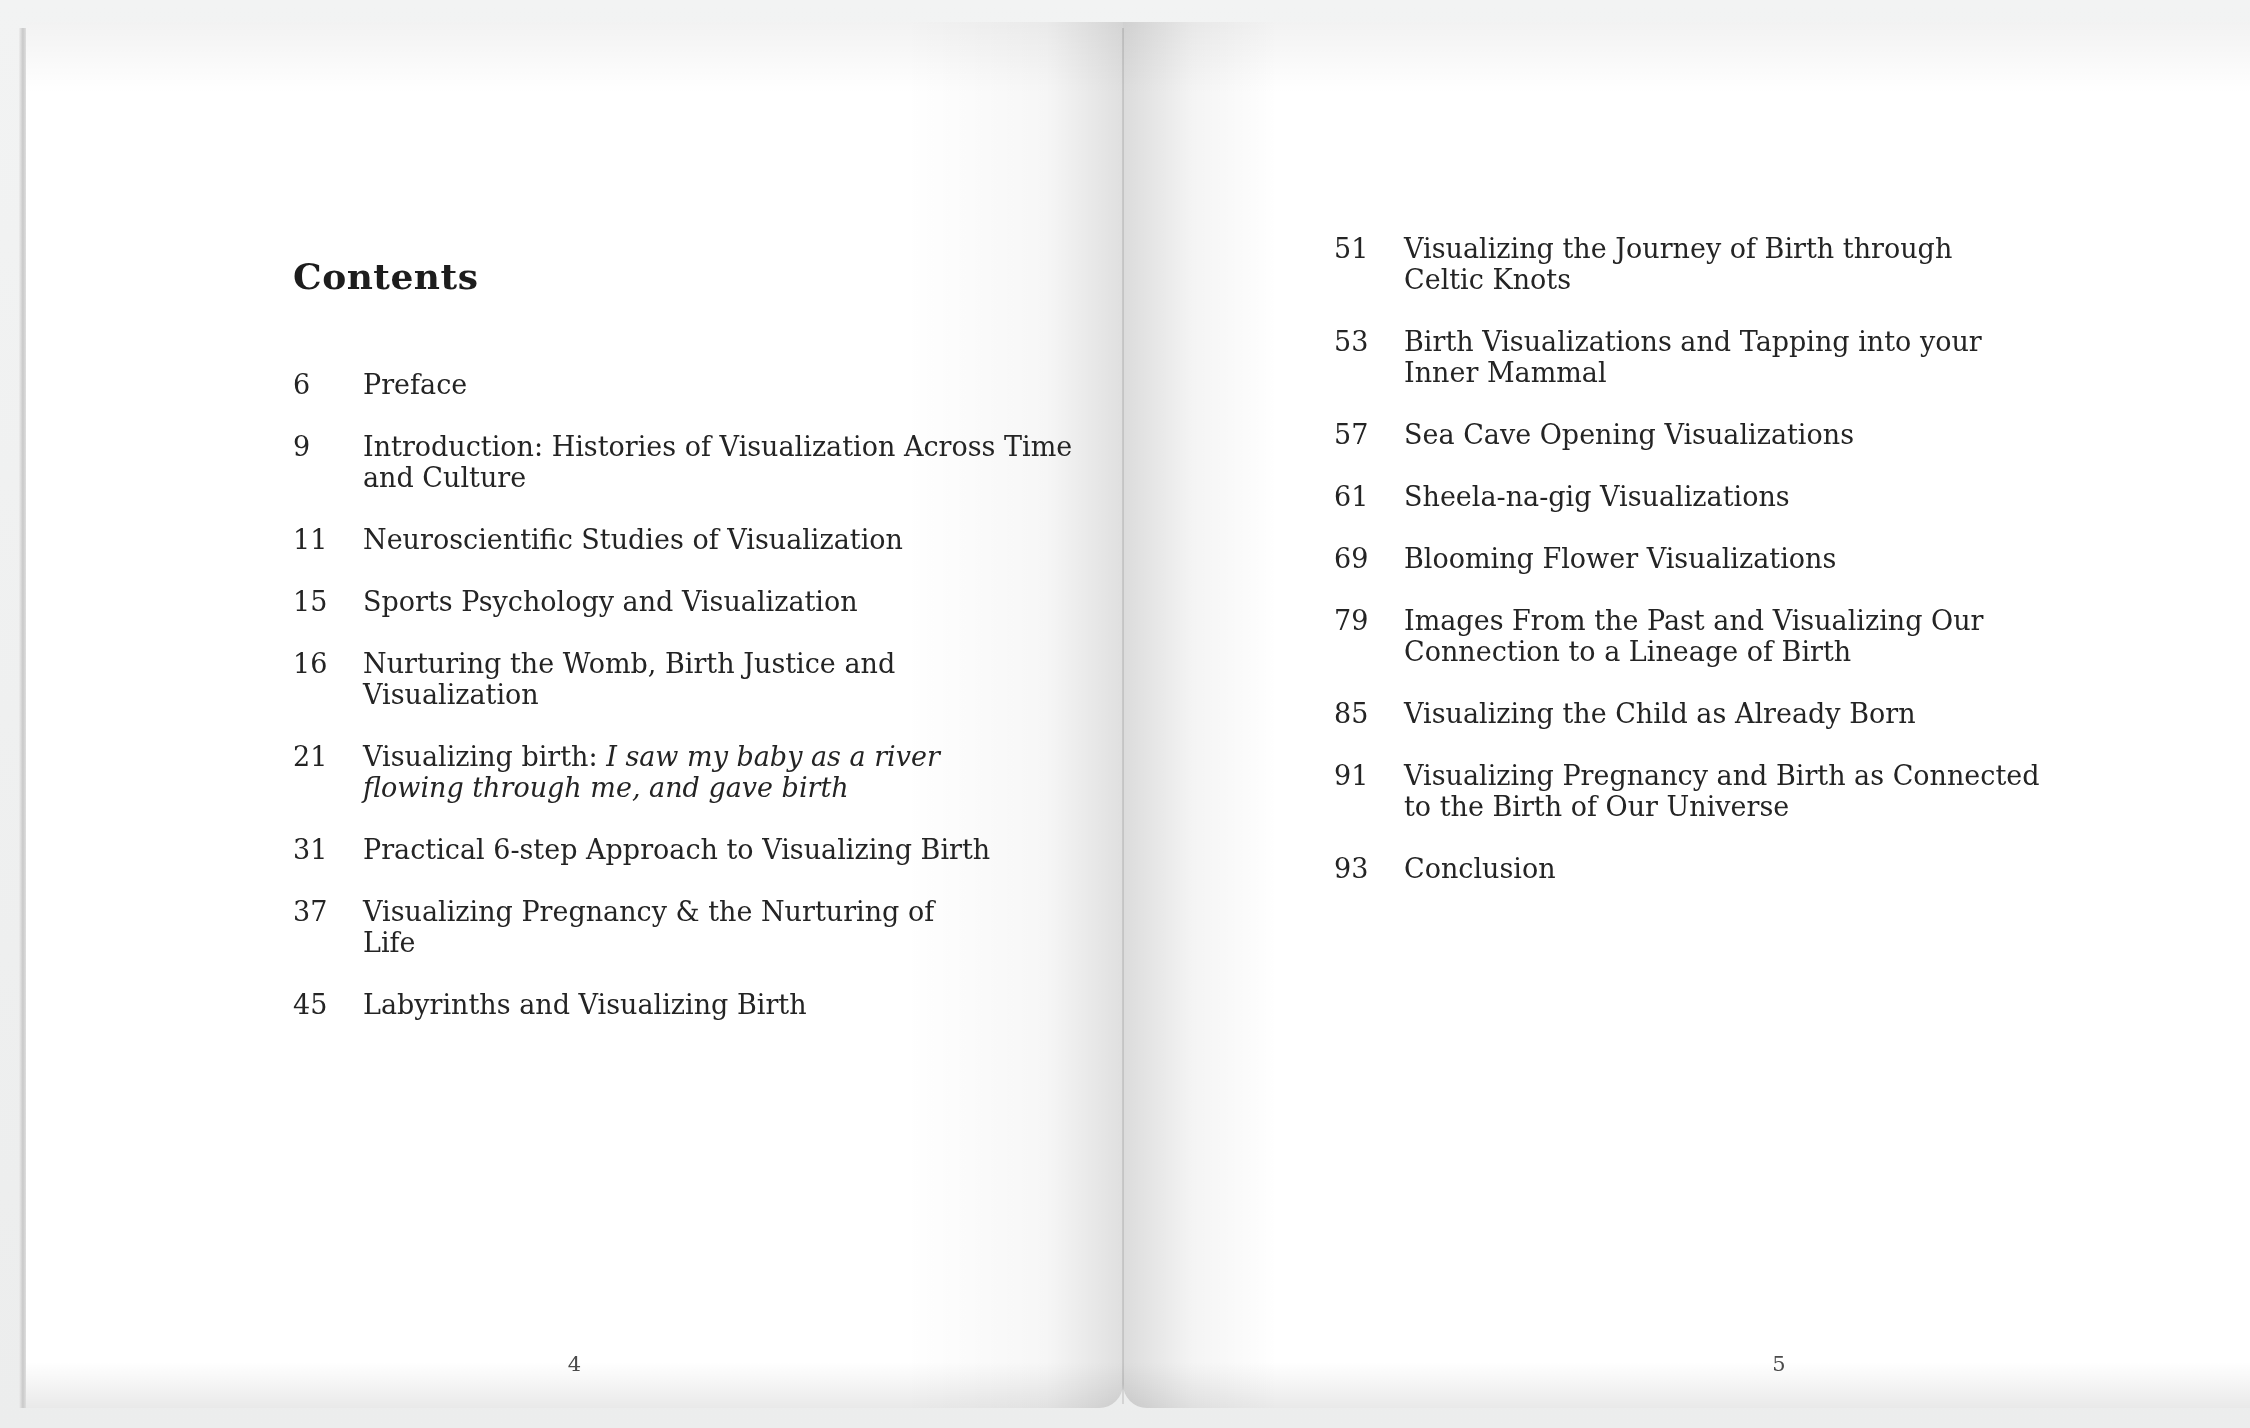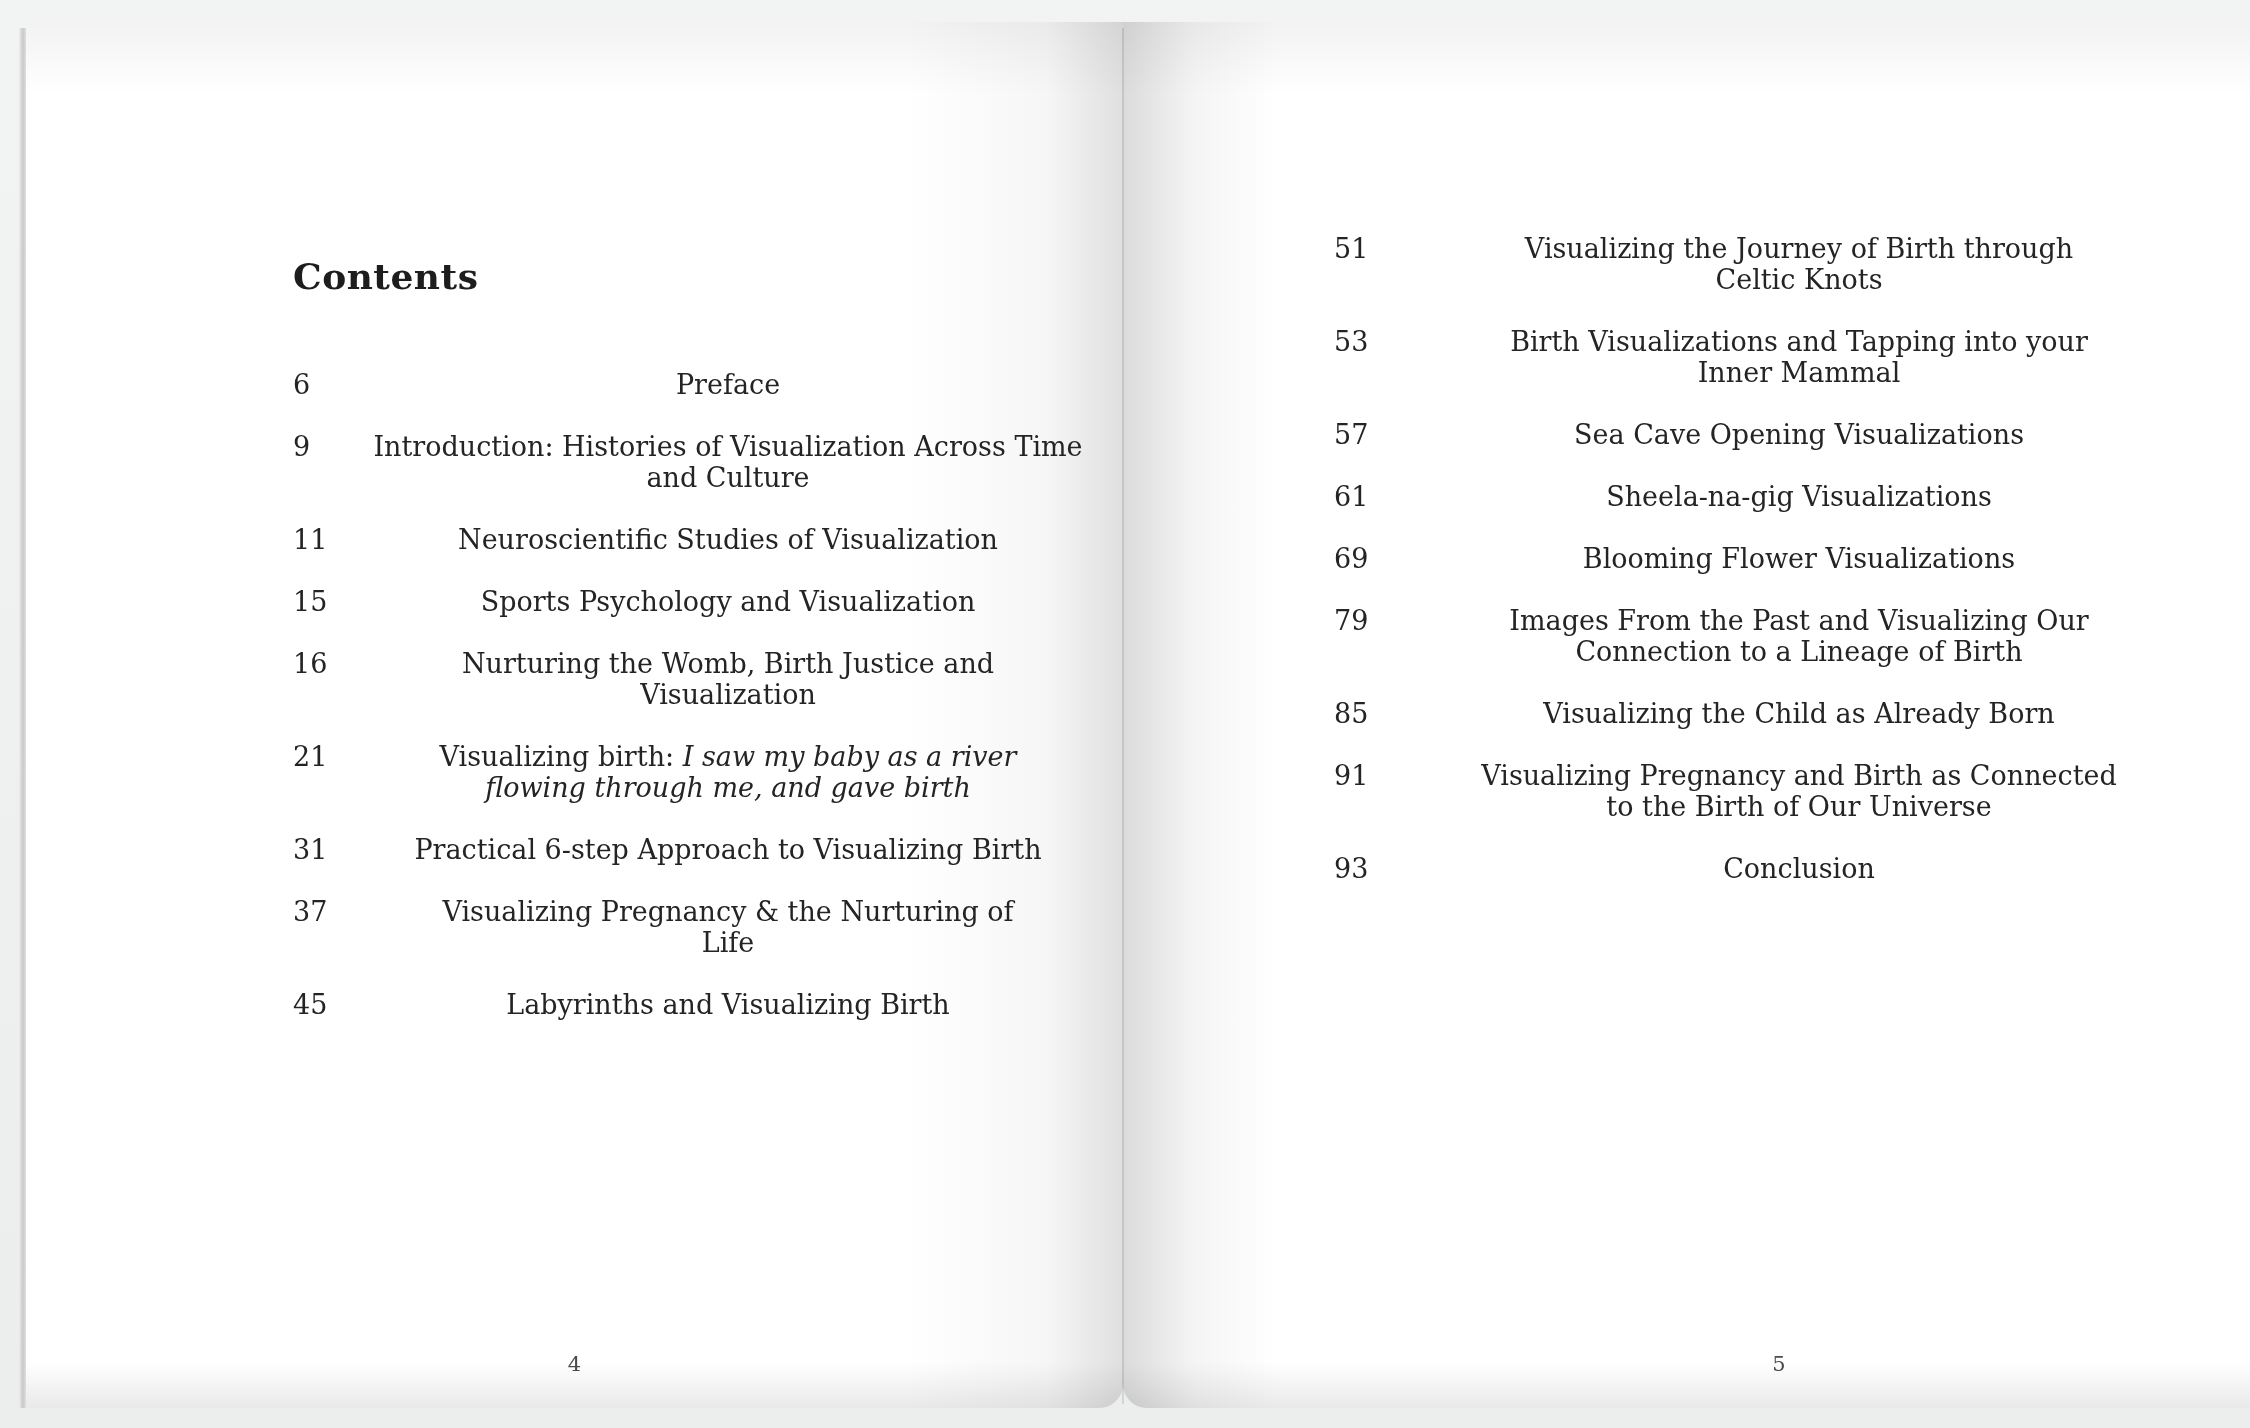--- a/index.html
+++ b/index.html
@@ -100,21 +100,20 @@
   .toc-row {
     display: flex;
     margin-bottom: 31px;
   }
   .toc-num {
     flex: 0 0 70px;
   }
   .toc-title {
     flex: 1;
     white-space: pre-line;
-    text-align: center;
   }
   .toc-title em {
     font-style: italic;
     margin-top: 32px;
   }
 
   .page-number {
     position: absolute;
     bottom: 32px;
     left: 0;

